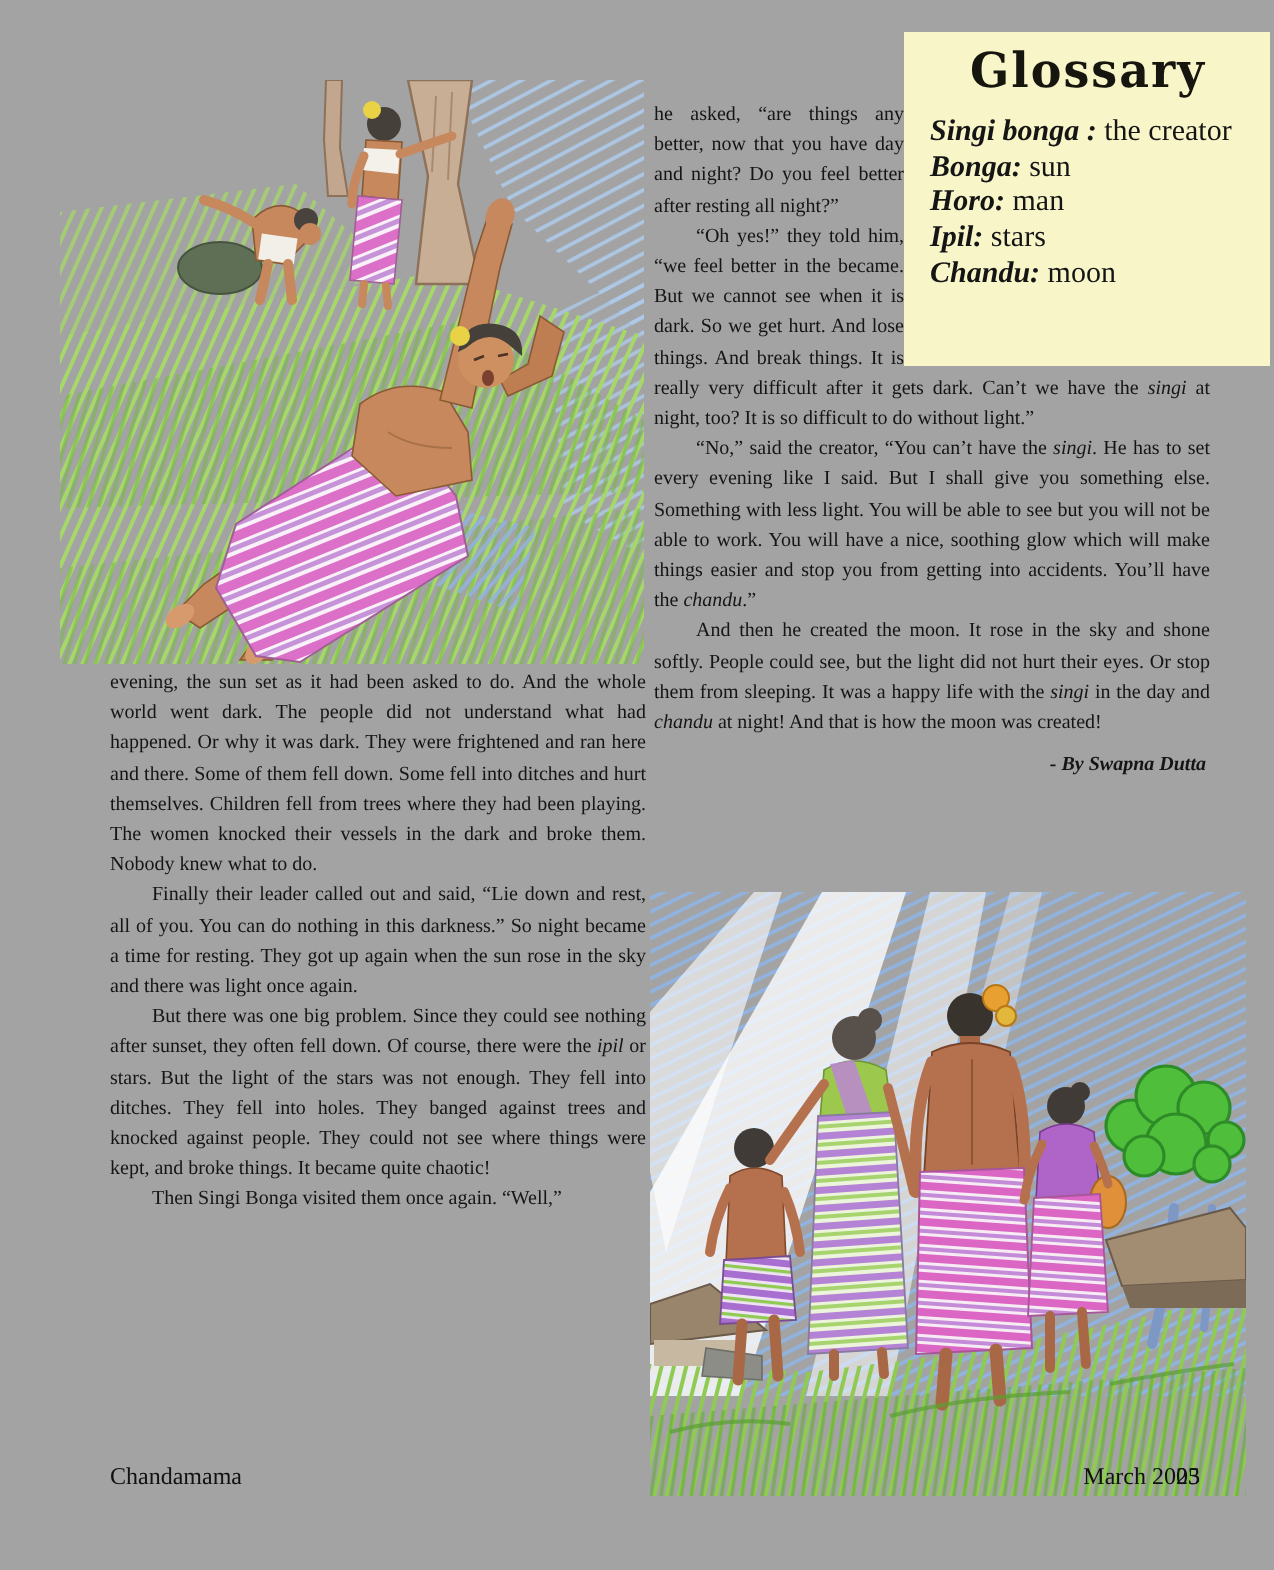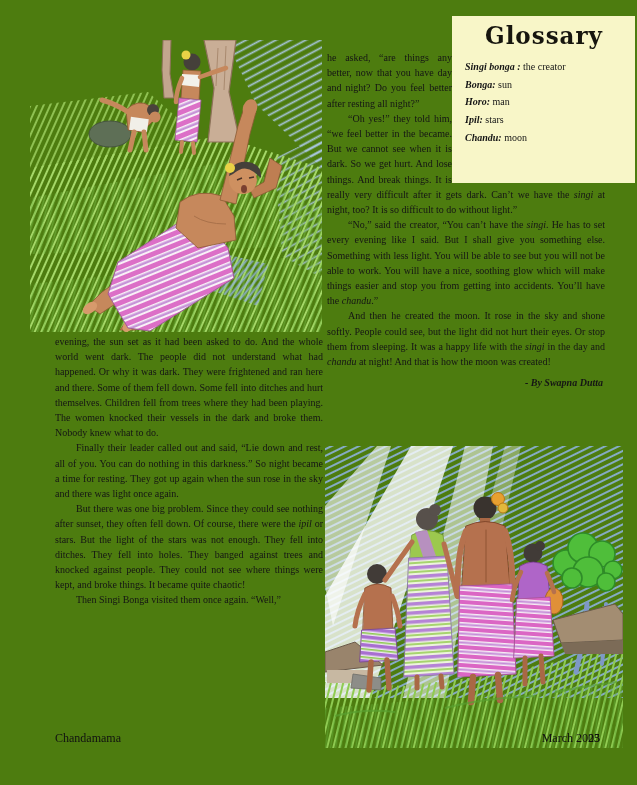--- a/index.html
+++ b/index.html
@@ -1,36 +1,36 @@
 <!DOCTYPE html>
 <html><head>
 <meta charset="utf-8">
 <style>
   * { margin:0; padding:0; box-sizing:border-box; }
   html,body { background:#ffffff; }
   body { width:637px; height:785px; font-family:"Liberation Serif", serif; }
-  .page { position:relative; width:637px; height:785px; background:#4d7c0f; overflow:hidden; }
+  .page { position:relative; width:637px; height:785px; background:#a3a3a3; overflow:hidden; }
 
   
   .story { font-size:10px; line-height:15.2px; text-align:justify; color:#151515; }
   .story p { margin:0; }
   .story p.indent { text-indent:21px; }
   .it { font-style:italic; }
 
   .left-col  { position:absolute; left:55px;  top:334px; width:268px; }
   .right-col { position:absolute; left:327px; top:50px;  width:278px; }
   .gloss-spacer { float:right; width:153px; height:136px; }
 
   
   .glossary { position:absolute; left:452px; top:16px; width:183px; height:167px;
               background:#F8F6C8; padding:38px 12px 0 13px; }
   .gloss-title { font-family:"DejaVu Serif", serif; font-weight:bold; font-size:23px;
                  letter-spacing:1px; text-align:center; color:#16150e; margin-top:-32px;
                  margin-bottom:9px; transform:scaleY(1.05); }
-  .gloss-entry { font-size:10px; line-height:17.7px; color:#151515; }
+  .gloss-entry { font-size:15px; line-height:17.7px; color:#151515; }
   .gloss-term { font-weight:bold; font-style:italic; }
 
   .byline { text-align:right; font-weight:bold; font-style:italic; margin-top:6px; padding-right:2px; }
 
   
   .footer { position:absolute; left:55px; top:731px; width:545px; height:16px;
             font-size:12px; color:#111; z-index:6; }
   .footer .f-left  { position:absolute; left:0; }
   .footer .f-center{ position:absolute; left:4px; right:0; text-align:right; }
   .footer .f-right { position:absolute; right:0; }

